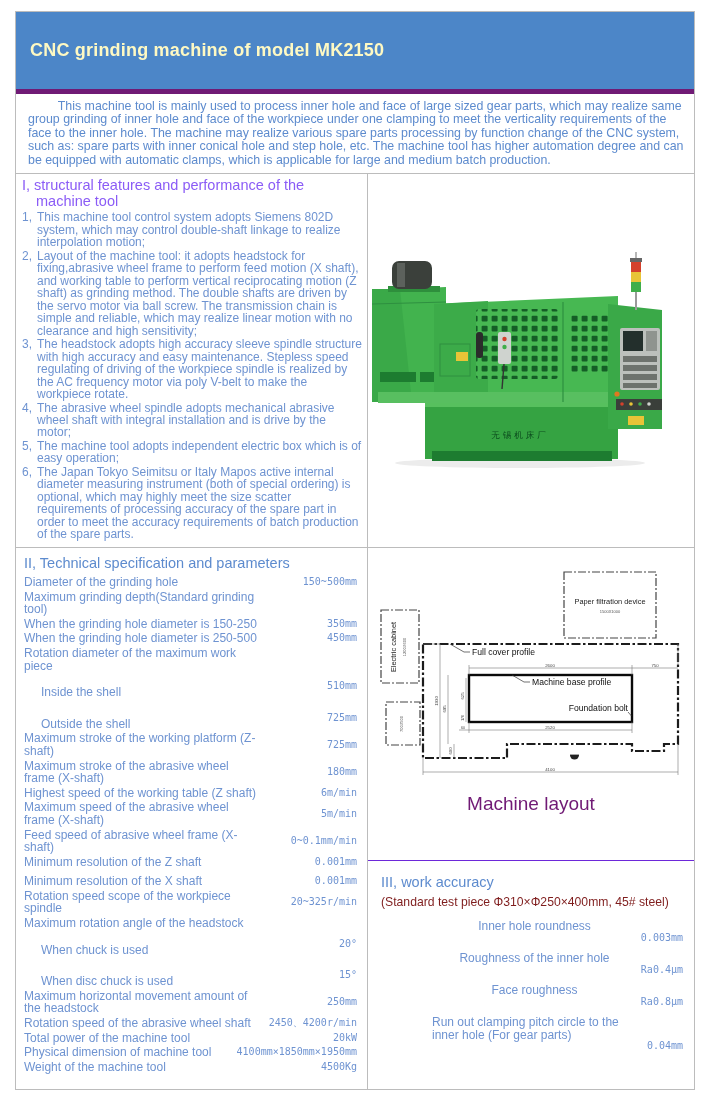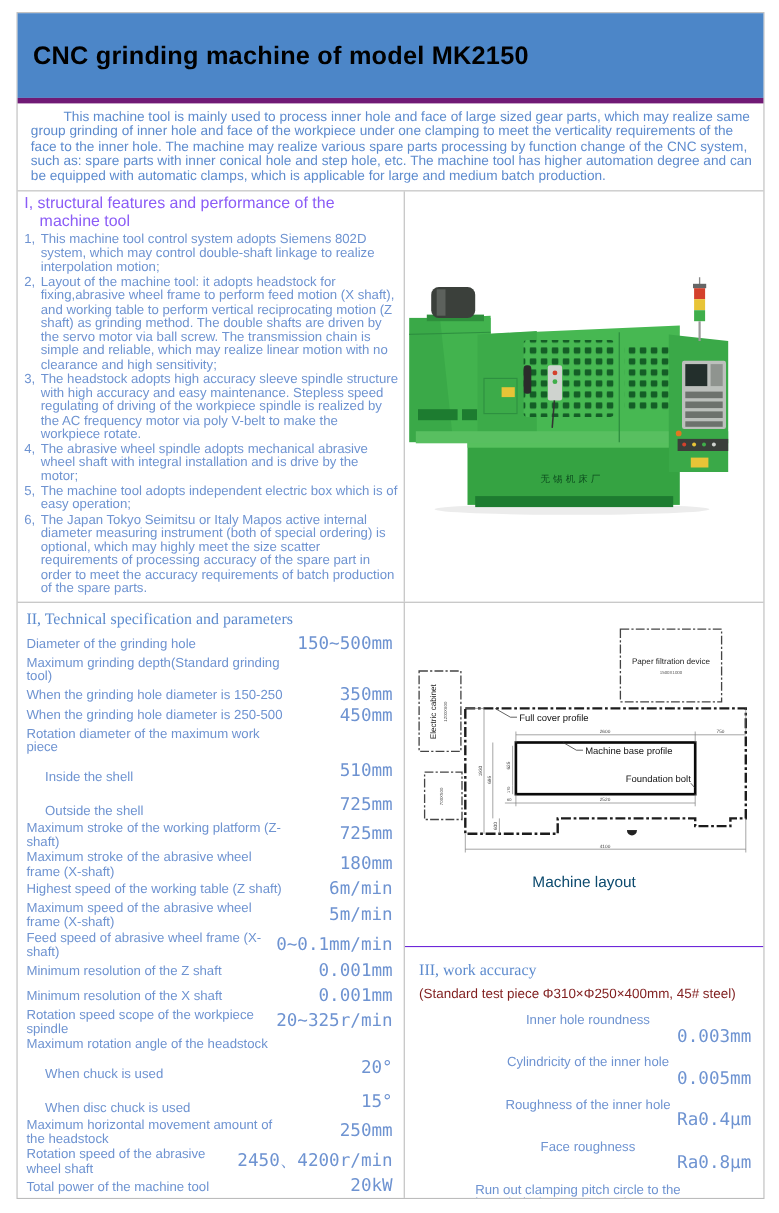--- a/index.html
+++ b/index.html
@@ -1,52 +1,52 @@
 <!DOCTYPE html>
 <html><head>
 <meta charset="utf-8">
 <style>
   html,body{margin:0;padding:0;background:#fff;}
   .page{position:relative;width:708px;height:1103px;background:#fff;overflow:hidden;
         font-family:"Liberation Sans","DejaVu Sans",sans-serif;}
   .doc{position:absolute;left:15px;top:11px;width:678px;height:1077px;border:1px solid #bcbcbc;background:#fff;}
   
   .hdr{height:77px;background:#4c86c8;display:flex;align-items:center;}
-  .hdr h1{margin:0 0 0 14px;font-size:23px;font-weight:bold;color:#000000;letter-spacing:.2px;}
+  .hdr h1{margin:0 0 0 14px;font-size:18px;font-weight:bold;color:#fef9c3;letter-spacing:.2px;}
   
   .intro{height:84px;border-top:5px solid #701a75;box-sizing:border-box;padding:6px 10px 0 12px;overflow:hidden;}
   .intro p{margin:0;font-size:12.4px;line-height:1.08;color:#5d8bce;text-indent:2.4em;}
   
   .row{display:flex;border-top:1px solid #bcbcbc;}
   .row3{height:373px;}
   .row4{height:541px;}
   .cl{width:352px;box-sizing:border-box;border-right:1px solid #bcbcbc;overflow:hidden;}
   .cr{flex:1;position:relative;overflow:hidden;}
   
   .s1{padding:3px 5px 0 6px;color:#6e93d1;}
   .s1 h2{margin:0 0 2px 0;font-size:14.5px;font-weight:normal;color:#8b5cf6;
          padding-left:14px;text-indent:-14px;line-height:1.12;}
   .s1item{display:flex;font-size:12px;line-height:1.04;margin-bottom:1px;}
   .s1num{flex:none;width:15px;}
   .s1txt{flex:1;}
   
   .s2{padding:7px 5px 0 8px;color:#6e93d1;}
-  .s2 h2,.s3 h2{margin:0 0 5px 0;font-size:14.5px;font-weight:normal;color:#5d8bce;font-family:Liberation Serif, serif;}
+  .s2 h2,.s3 h2{margin:0 0 5px 0;font-size:14.5px;font-weight:normal;color:#5d8bce;}
   .srow{display:flex;align-items:center;font-size:12px;line-height:1.05;margin-bottom:2px;}
   .srow .sl{flex:1;max-width:237px;}
   .srow .sv{flex:none;margin-left:auto;white-space:nowrap;text-align:left;padding-right:5px;
-            font-family:"DejaVu Sans Mono","Liberation Mono",monospace;font-size:16px;}
+            font-family:"DejaVu Sans Mono","Liberation Mono",monospace;font-size:10px;}
   .srow.indent .sl{padding-left:17px;max-width:220px;margin-top:12px;}
   .gap6{height:5px;}
   
   .photo{position:absolute;left:2px;top:70px;}
   
   .laycell{height:313px;position:relative;border-bottom:1px solid #6d28d9;box-sizing:border-box;}
   .laycap{position:absolute;left:0;top:245px;width:100%;text-align:center;
-          font-size:14px;color:#0c4a6e;}
+          font-size:19px;color:#701a75;}
   .diag{position:absolute;left:6px;top:14px;}
   
   .s3{padding:13px 6px 0 13px;color:#6e93d1;}
   .s3 .sub{font-size:12.2px;margin:1px 0 11px 0;color:#7f1d1d;}
   .s3 .srow{margin-bottom:9px;flex-direction:column;}
   .s3 .srow .sl{max-width:205px;}
   svg text{font-family:"Liberation Sans","DejaVu Sans",sans-serif;}
 </style>
 </head>
 <body>
@@ -336,24 +336,20 @@
         </div>
 
         <div class="s3">
           <h2>III, work accuracy</h2>
           <div class="sub">(Standard test piece Φ310×Φ250×400mm, 45# steel)</div>
           <div class="srow">
               <span class="sl">Inner hole roundness</span>
               <span class="sv">0.003mm</span>
             </div>
           <div class="srow">
-              <span class="sl">Cylindricity of the inner hole</span>
-              <span class="sv">0.005mm</span>
-            </div>
-          <div class="srow">
               <span class="sl">Roughness of the inner hole</span>
               <span class="sv">Ra0.4μm</span>
             </div>
           <div class="srow">
               <span class="sl">Face roughness</span>
               <span class="sv">Ra0.8μm</span>
             </div>
           <div class="srow">
               <span class="sl">Run out clamping pitch circle to the inner hole (For gear parts)</span>
               <span class="sv">0.04mm</span>

